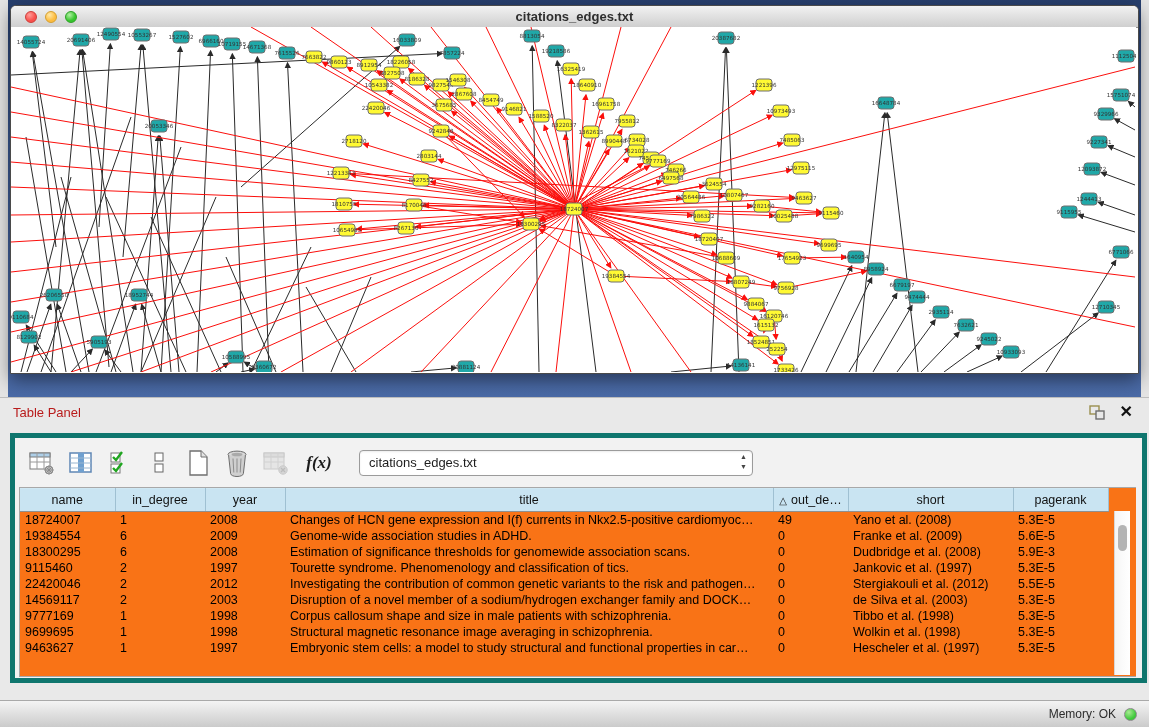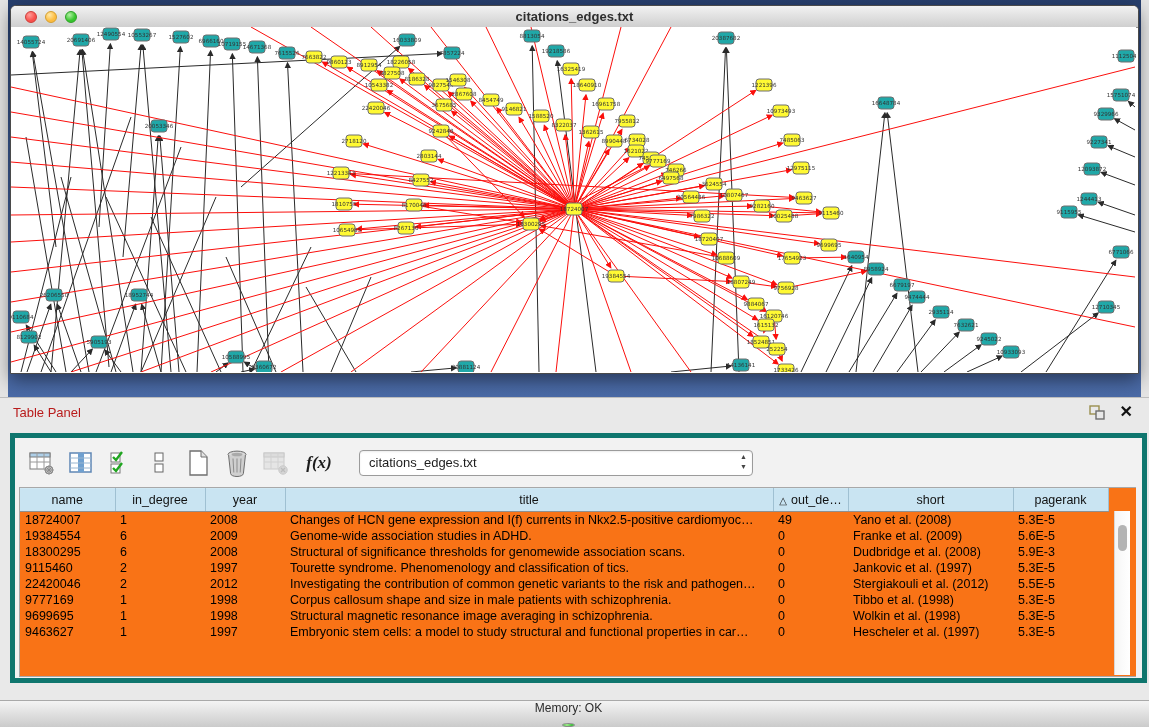--- a/index.html
+++ b/index.html
@@ -110,21 +110,21 @@
   .seg:last-child{border-radius:0 5px 5px 0;}
   .seg.selected{
     background:linear-gradient(#939393,#6e6e6e);
     color:#efefef;border-color:#636363;
   }
   
   .status-bar{
     position:absolute;left:0;top:700px;width:1149px;height:27px;
     background:linear-gradient(#f4f4f4,#cbcbcb);border-top:1px solid #a9a9a9;
     display:flex;align-items:center;justify-content:flex-end;box-sizing:border-box;
-    padding-right:12px;gap:8px;flex-direction:column;
+    padding-right:12px;gap:8px;
   }
   .memory-label{font-size:12px;color:#2c2c2c;}
   .memory-dot{
     width:13px;height:13px;border-radius:50%;
     background:radial-gradient(circle at 35% 30%, #a8eb92, #3fc93b 65%);
     border:1px solid #8a8a8a;box-sizing:border-box;
   }
 </style>
 </head>
 <body>
@@ -874,21 +874,21 @@
               <td>2009</td>
               <td>Genome-wide association studies in ADHD.</td>
               <td>0</td>
               <td>Franke et al. (2009)</td>
               <td>5.6E-5</td>
             </tr>
             <tr>
               <td>18300295</td>
               <td>6</td>
               <td>2008</td>
-              <td>Structural of significance thresholds for genomewide association scans.</td>
+              <td>Estimation of significance thresholds for genomewide association scans.</td>
               <td>0</td>
               <td>Dudbridge et al. (2008)</td>
               <td>5.9E-3</td>
             </tr>
             <tr>
               <td>9115460</td>
               <td>2</td>
               <td>1997</td>
               <td>Tourette syndrome. Phenomenology and classification of tics.</td>
               <td>0</td>
@@ -896,20 +896,29 @@
               <td>5.3E-5</td>
             </tr>
             <tr>
               <td>22420046</td>
               <td>2</td>
               <td>2012</td>
               <td>Investigating the contribution of common genetic variants to the risk and pathogen…</td>
               <td>0</td>
               <td>Stergiakouli et al. (2012)</td>
               <td>5.5E-5</td>
+            </tr>
+            <tr>
+              <td>14569117</td>
+              <td>2</td>
+              <td>2003</td>
+              <td>Disruption of a novel member of a sodium/hydrogen exchanger family and DOCK…</td>
+              <td>0</td>
+              <td>de Silva et al. (2003)</td>
+              <td>5.3E-5</td>
             </tr>
             <tr>
               <td>9777169</td>
               <td>1</td>
               <td>1998</td>
               <td>Corpus callosum shape and size in male patients with schizophrenia.</td>
               <td>0</td>
               <td>Tibbo et al. (1998)</td>
               <td>5.3E-5</td>
             </tr>

